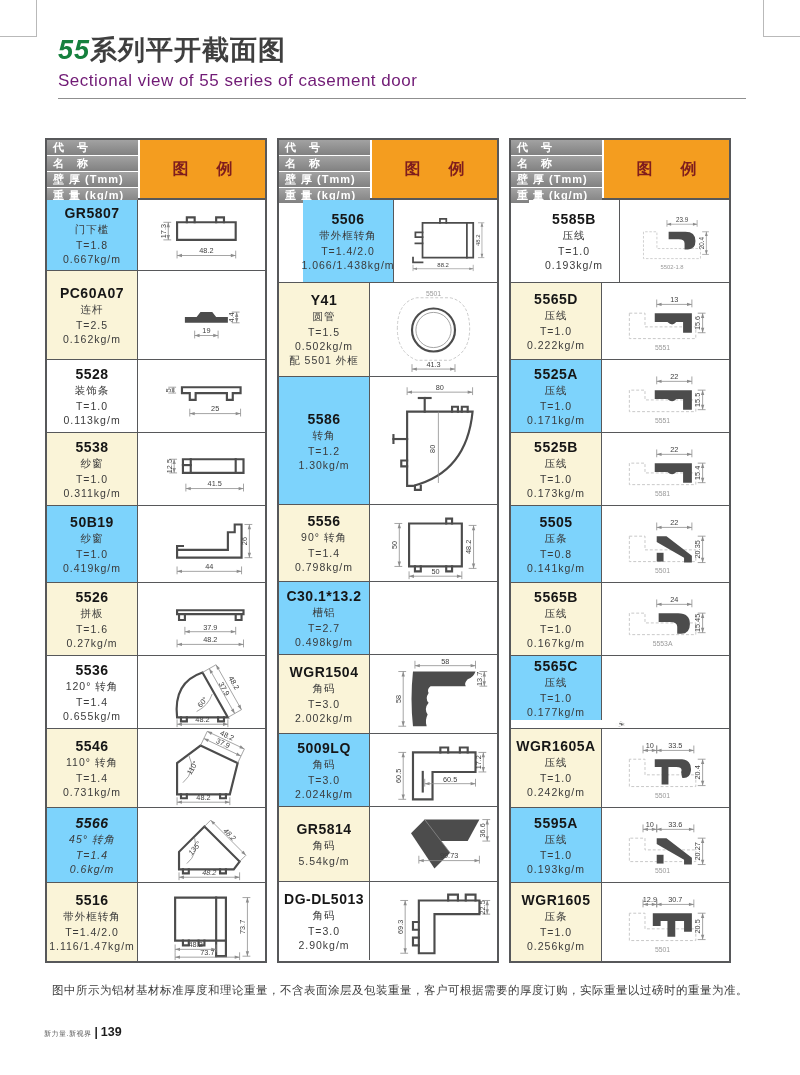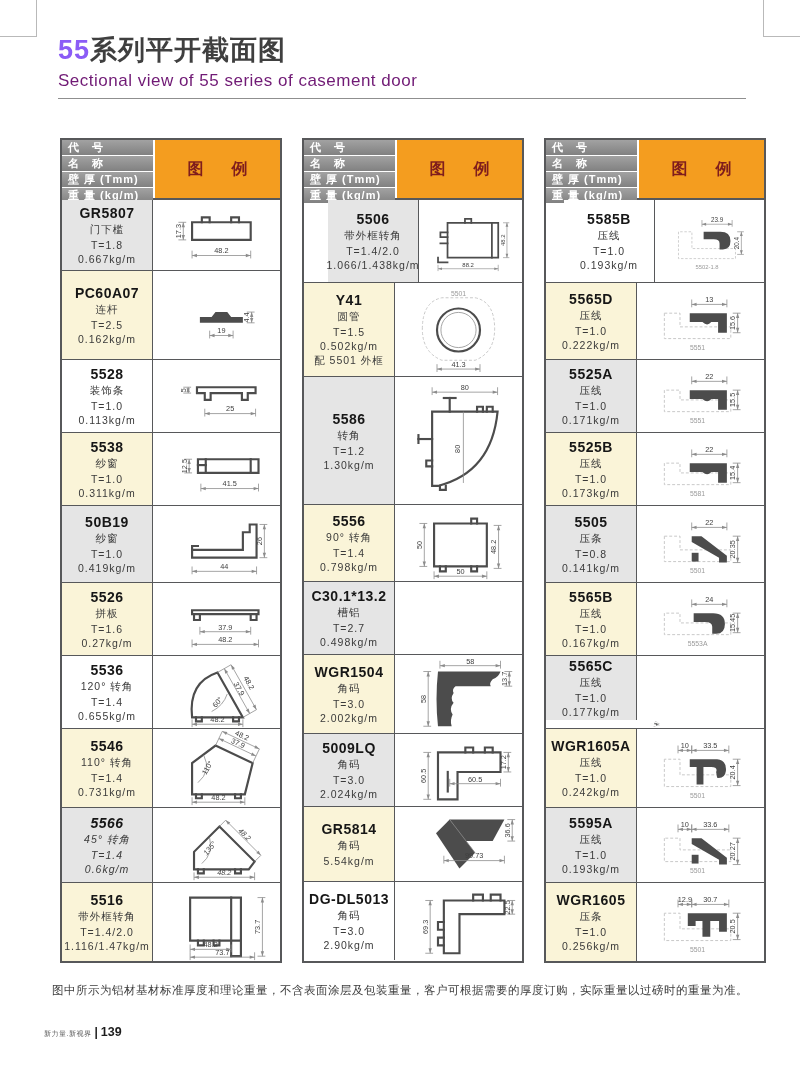--- a/index.html
+++ b/index.html
@@ -2,38 +2,38 @@
 <html><head>
 <meta charset="utf-8">
 <style>
   html,body{margin:0;padding:0;background:#fff;}
   body{width:800px;height:1075px;position:relative;font-family:"Liberation Sans","DejaVu Sans",sans-serif;overflow:hidden;}
   .cmark{position:absolute;width:36px;height:36px;border:1px solid #b9b9b9;background:#fff;}
   .cmark.tl{left:-1px;top:-1px;}
   .cmark.tr{right:-1px;top:-1px;}
   .hdr{position:absolute;left:58px;top:36px;right:54px;}
   .title{font-size:27px;font-weight:bold;color:#3f3f3f;letter-spacing:1px;line-height:1.1;}
-  .title .hl{color:#8b5cf6;}
+  .title .hl{color:#15803d;font-style:italic;}
   .subtitle{font-size:17px;color:#701a75;margin-top:5px;letter-spacing:0.5px;}
   .rule{border:none;border-top:1px solid #8f8f8f;margin:7px 0 0 0;}
-  #tables{position:absolute;left:60px;top:138px;display:flex;gap:20px;}
+  #tables{position:absolute;left:45px;top:138px;display:flex;gap:10px;}
   .group{width:222px;border:2px solid #57585a;box-sizing:border-box;background:#fff;}
   .ghead{display:flex;height:58px;background:#f49d1f;border-bottom:1.5px solid #57585a;}
   .glabels{width:91px;display:flex;flex-direction:column;border-right:2px solid #fff;}
   .glabel{flex:1;background:linear-gradient(#a2a2a2,#818181);color:#fff;font-weight:bold;
           font-size:11px;display:flex;align-items:center;padding-left:6px;letter-spacing:1px;
           border-bottom:1px solid #fff;white-space:nowrap;}
   .glabel:last-child{border-bottom:none;}
   .gdiagram-h{flex:1;display:flex;align-items:center;justify-content:center;font-size:16px;
           font-weight:bold;color:#7f1d1d;letter-spacing:6px;text-indent:6px;border-radius:16px;}
   .row{display:flex;border-top:1.5px solid #57585a;}
   .row:first-of-type{border-top:none;}
   .info{width:91px;border-right:1.5px solid #57585a;display:flex;flex-direction:column;align-items:center;
         justify-content:center;gap:2px;padding:2px;box-sizing:border-box;text-align:center;}
-  .tone-gray{background:#e5e5e5;}
+  .tone-gray{background:#7dd3fc;}
   .tone-cream{background:#faf4d8;}
   .tone-white{background:#ffffff;}
   .code{font-size:14px;font-weight:bold;color:#161616;letter-spacing:0.5px;}
   .meta{font-size:10.5px;color:#3a3a3a;letter-spacing:1px;}
   .dia{flex:1;background:#fff;display:flex;align-items:center;justify-content:center;overflow:hidden;}
   .dia svg{width:100%;height:100%;}
   .pf{stroke:#4c4c4c;stroke-width:2.2;fill:none;stroke-linejoin:miter;stroke-linecap:square;}
   .pff{fill:#4c4c4c;stroke:none;}
   .dl{stroke:#8c8c8c;stroke-width:0.8;fill:none;}
   .ah{fill:#8c8c8c;}

